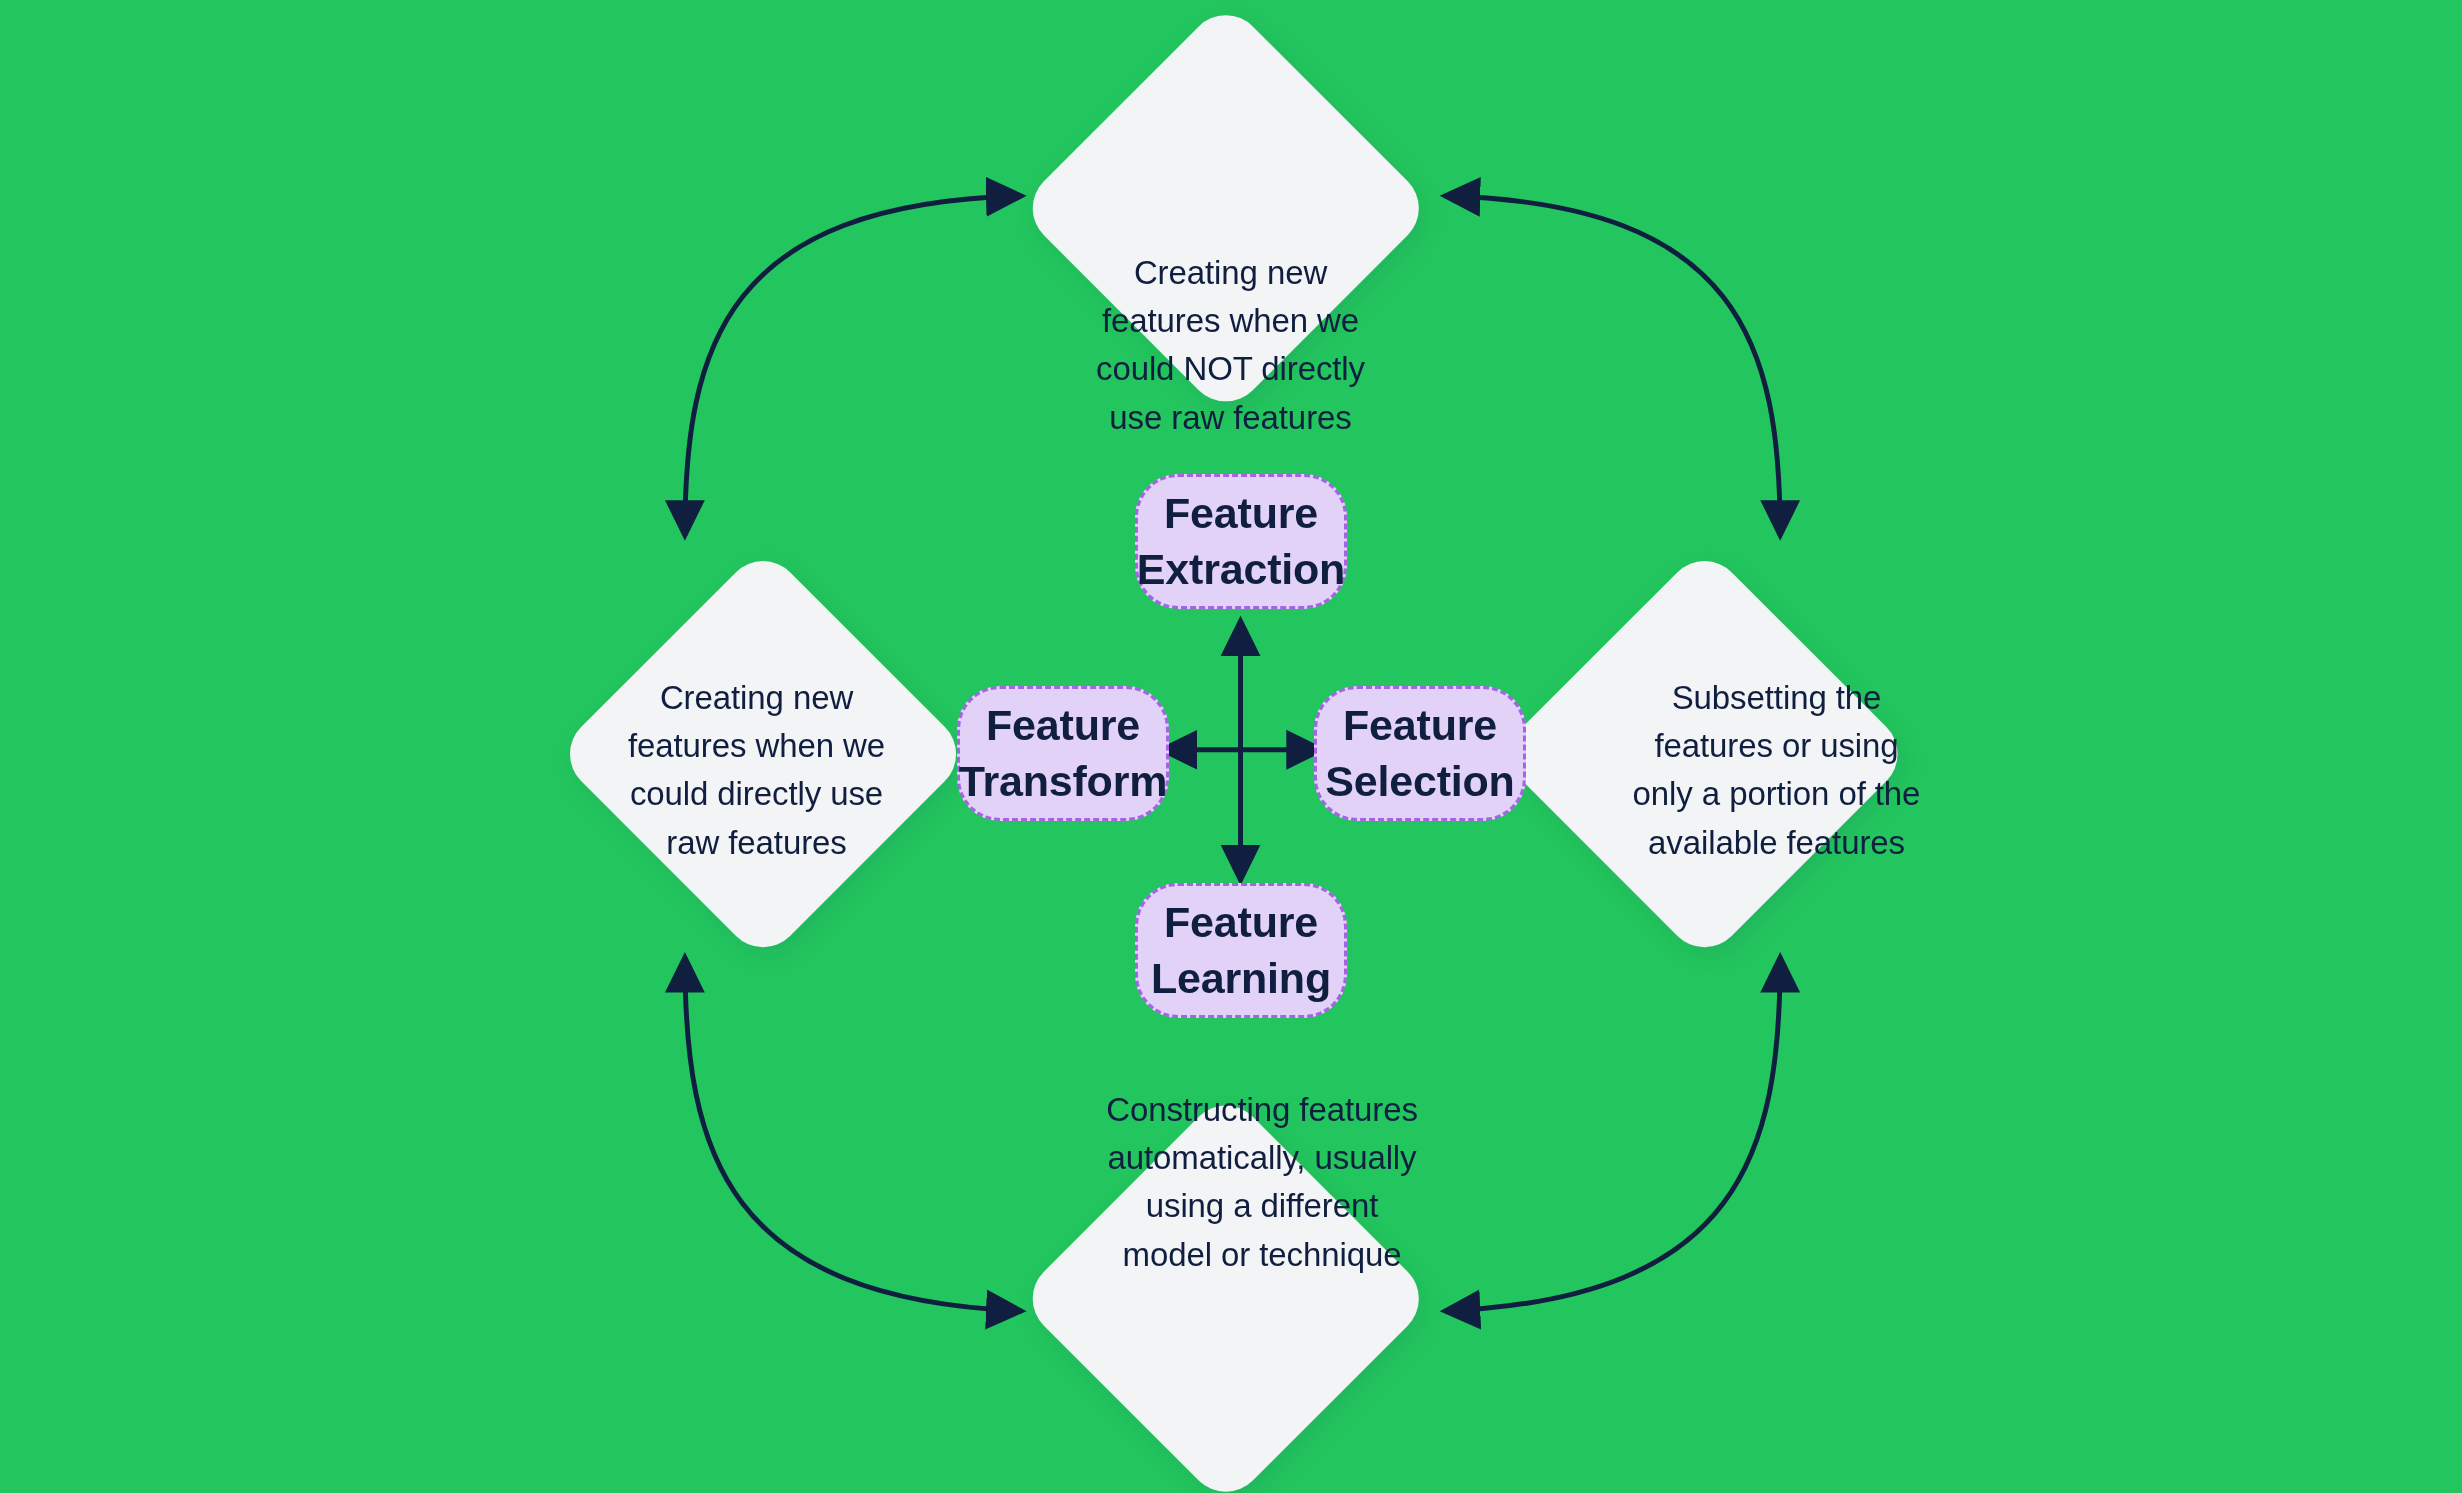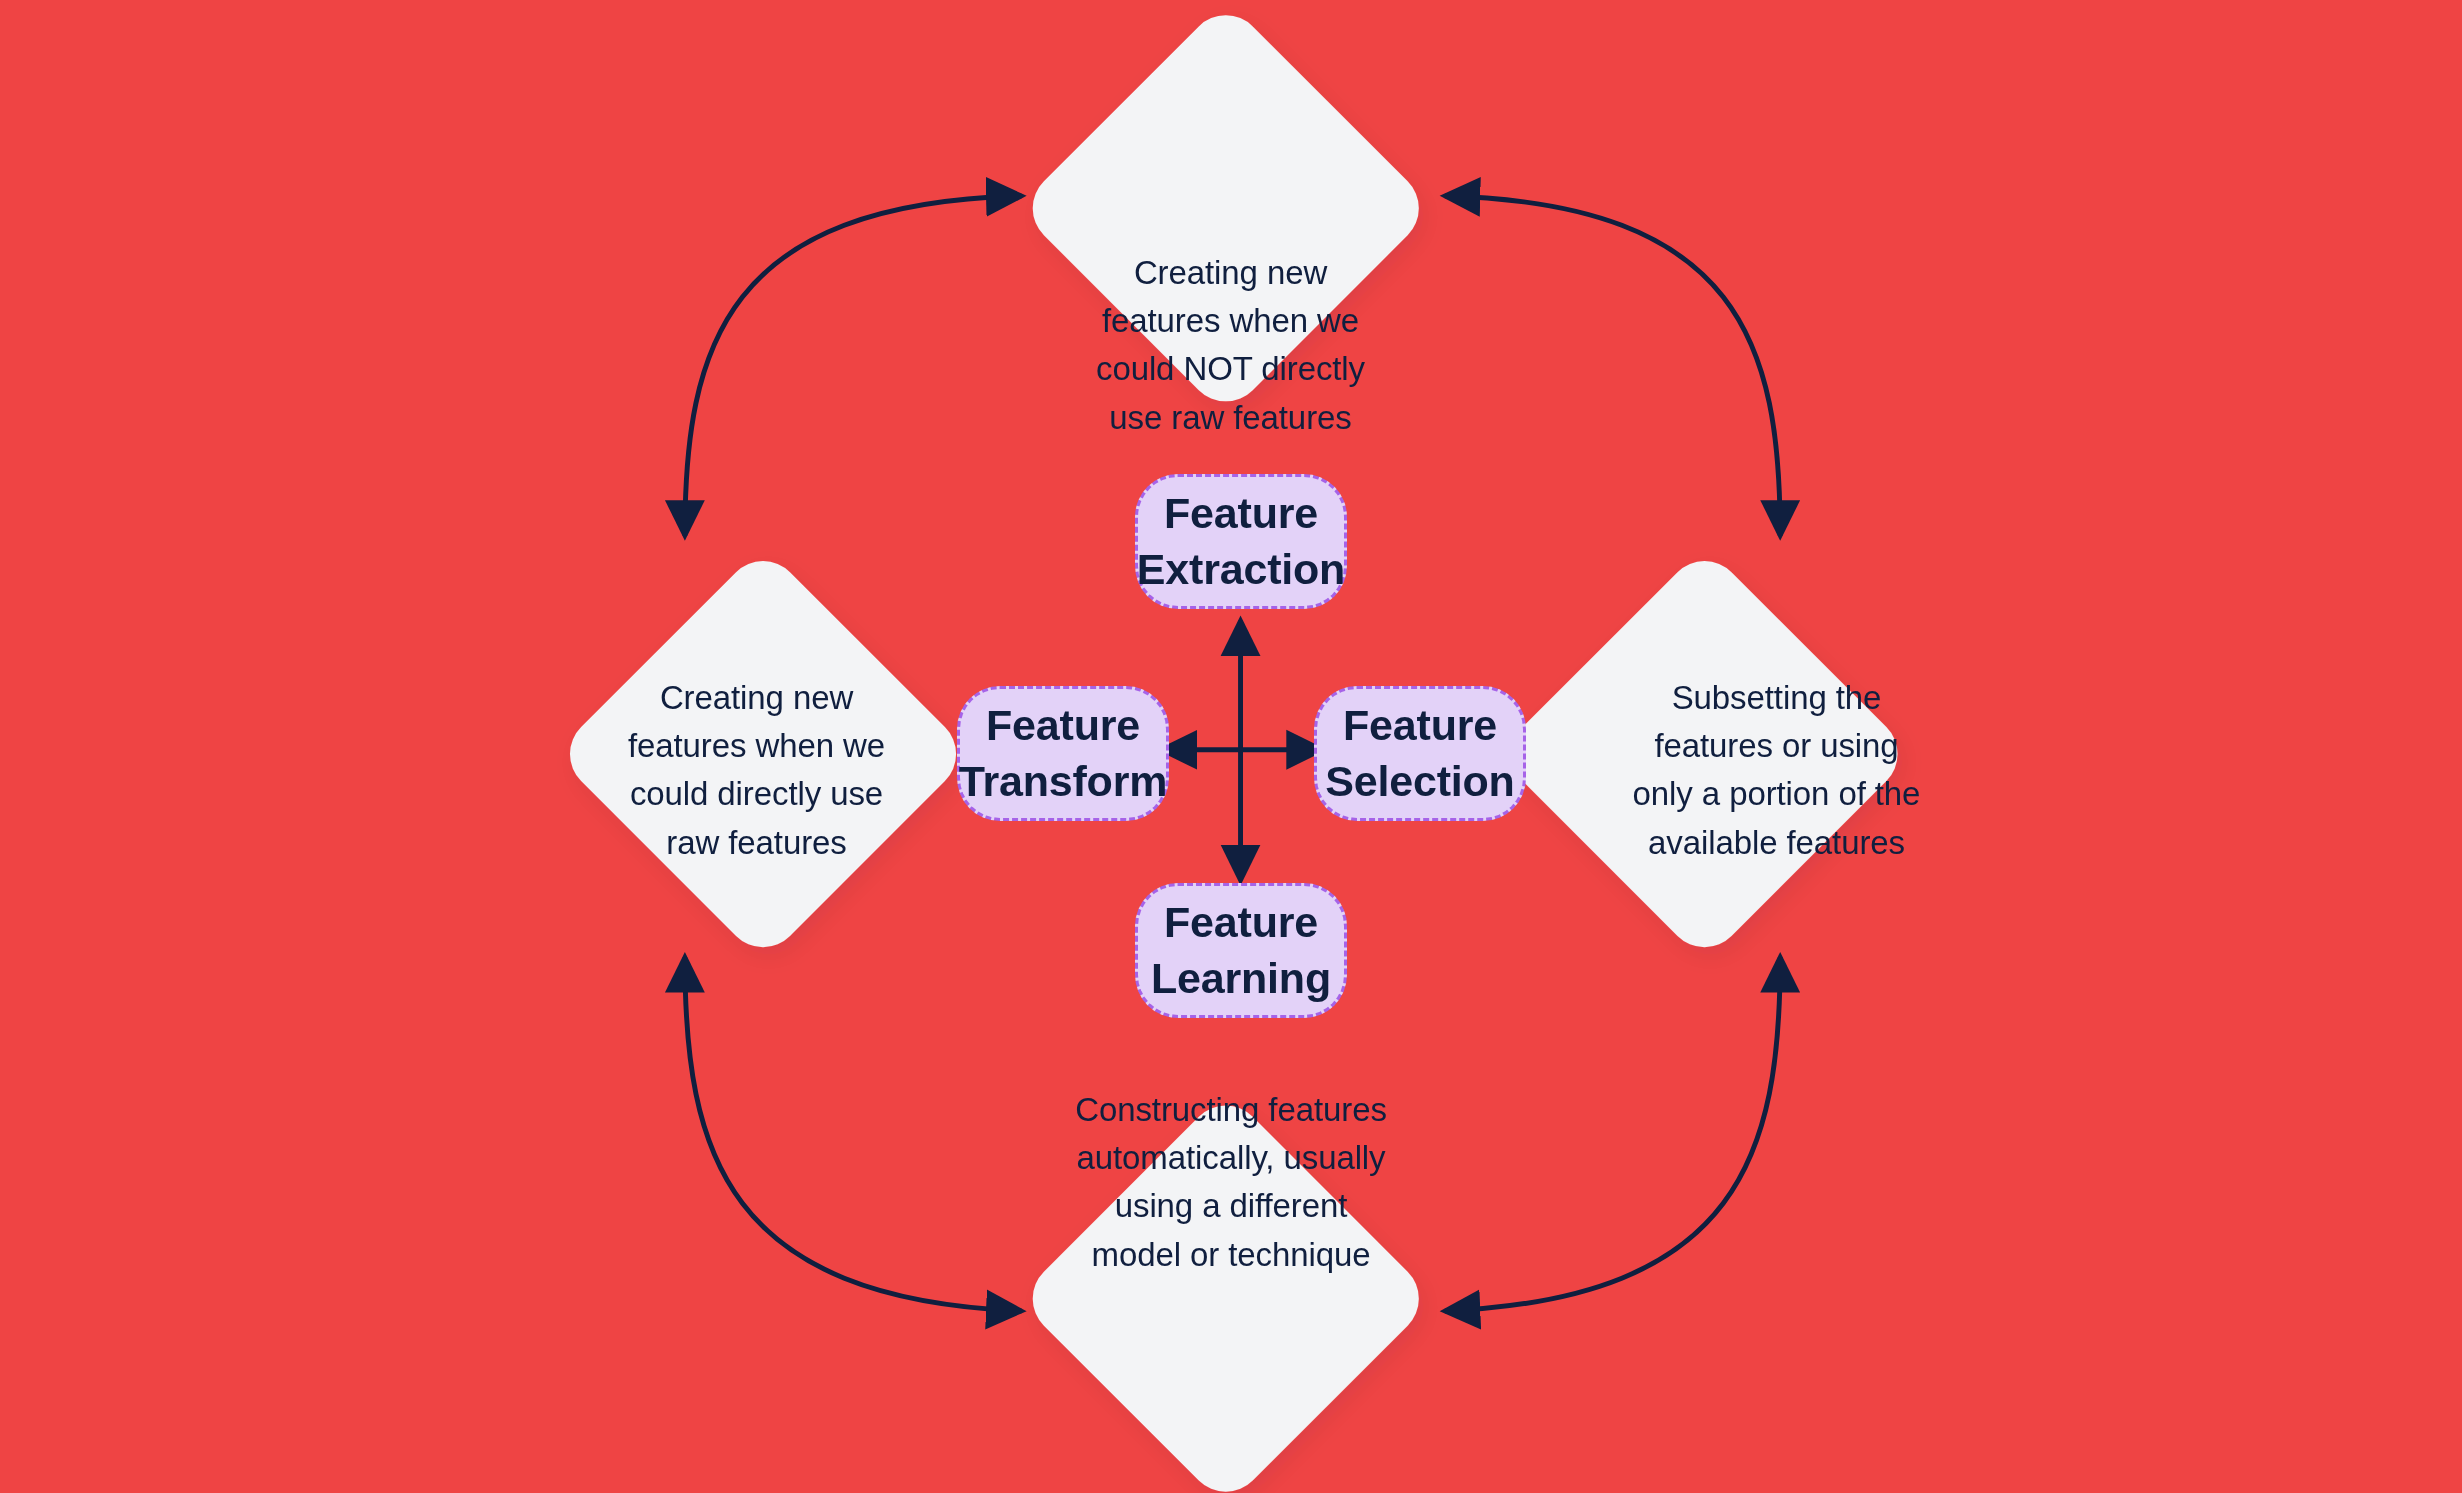--- a/index.html
+++ b/index.html
@@ -12,21 +12,21 @@
     width: 2462px;
     height: 1494px;
     overflow: hidden;
     font-family: "Liberation Sans", sans-serif;
   }
 
   #diagram-root {
     position: relative;
     width: 2462px;
     height: 1494px;
-    background: #ef4444;
+    background: #22c55e;
   }
 
   
   #diagram-svg {
     position: absolute;
     inset: 0;
     width: 2462px;
     height: 1494px;
     display: block;
   }
@@ -54,21 +54,21 @@
     left: 572px;
     top: 674px;
     width: 369px;
   }
   #label-right {
     left: 1592px;
     top: 674px;
     width: 369px;
   }
   #label-bottom {
-    left: 1040px;
+    left: 1071px;
     top: 1086px;
     width: 382px;
   }
 
   
   .pill {
     position: absolute;
     box-sizing: border-box;
     display: flex;
     align-items: center;

